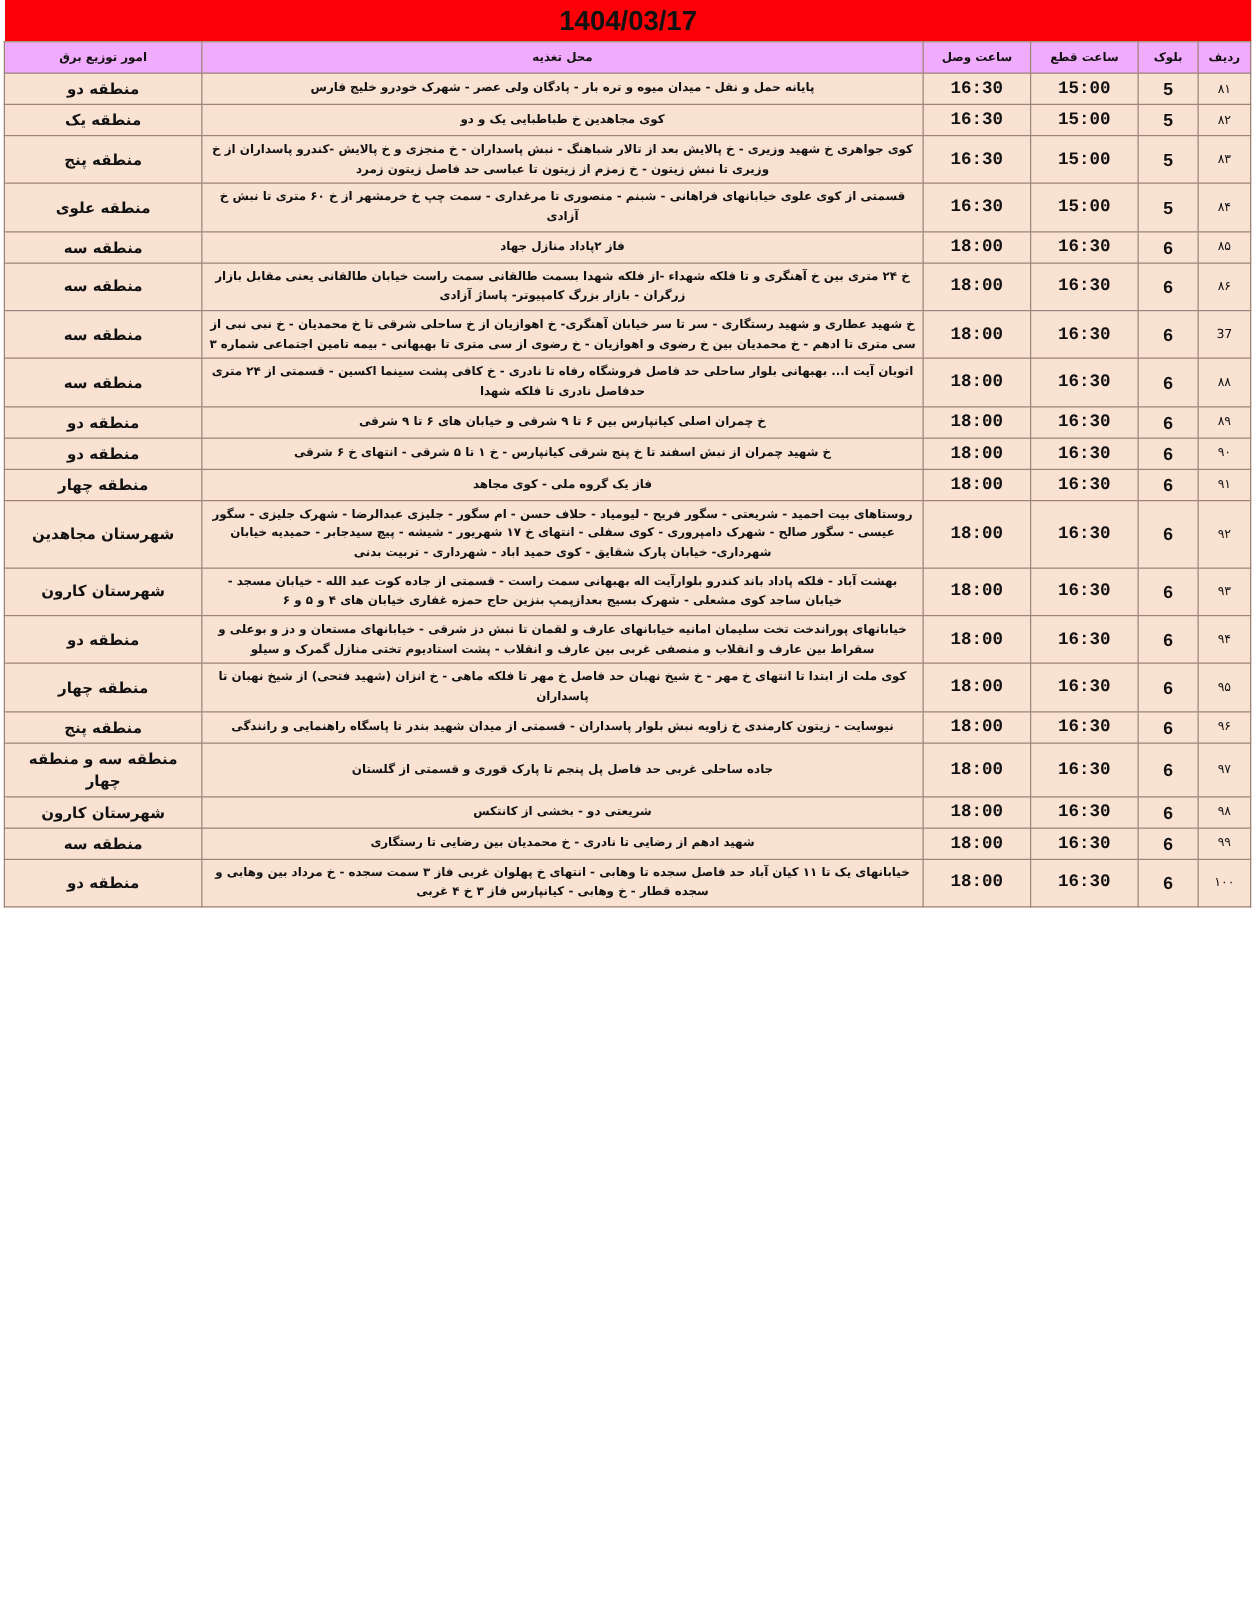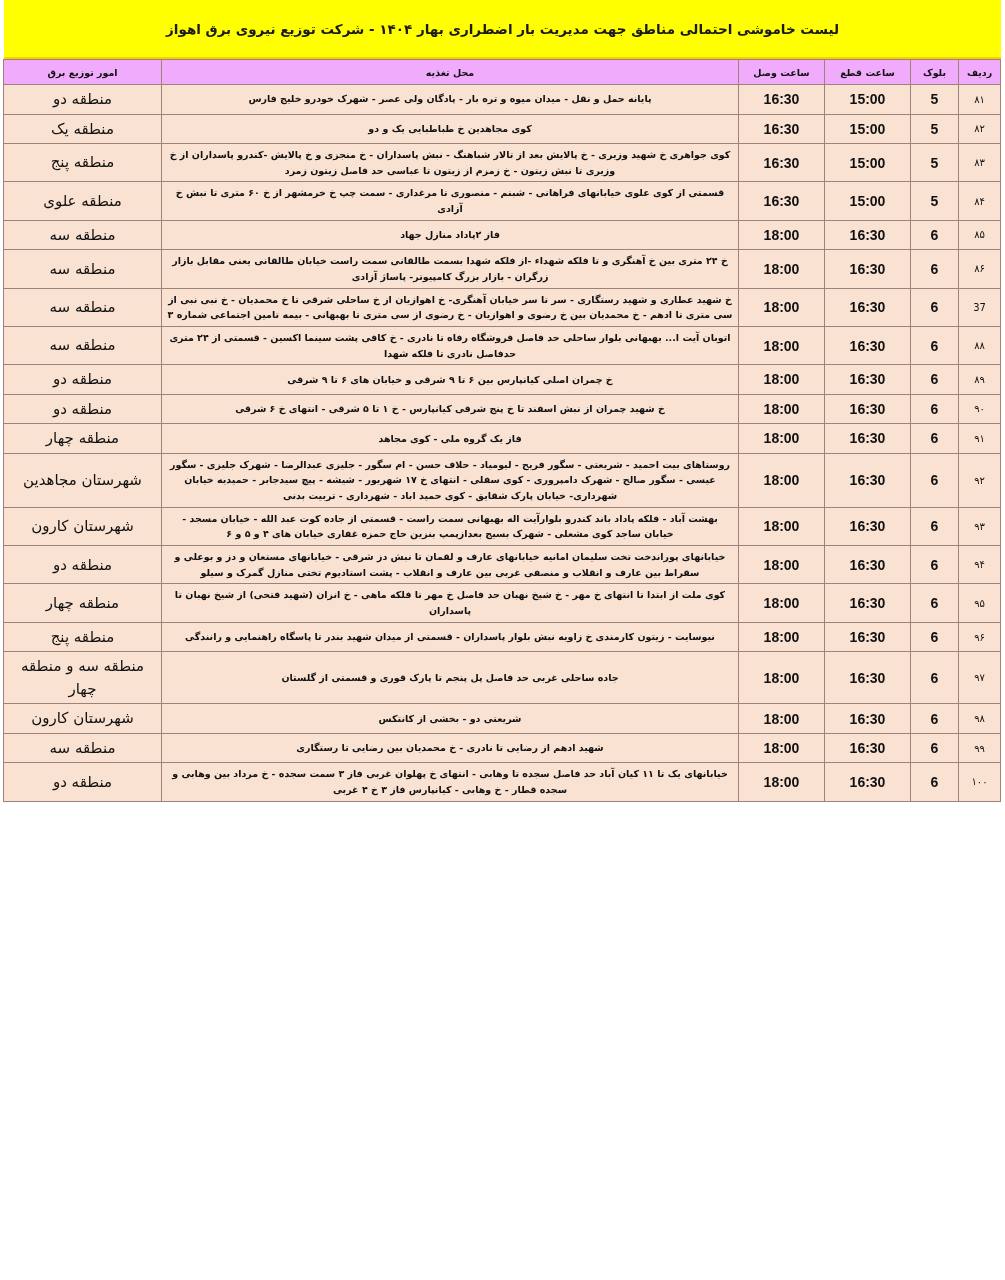--- a/index.html
+++ b/index.html
@@ -91,45 +91,45 @@
   }
   td.block {
     font-size: 14px;
     font-weight: bold;
     font-family: "Liberation Sans", sans-serif;
   }
   td.time {
     font-size: 14px;
     font-weight: bold;
     direction: ltr;
-    font-family: Liberation Sans, sans-serif;
+    font-family: Liberation Mono, monospace;
   }
   td.location {
     font-size: 9.5px;
     font-weight: bold;
     line-height: 1.65;
     padding: 5px 10px;
     margin-left: 12px;
   }
   td.region {
-    font-size: 15px;
-    font-weight: normal;
+    font-size: 12px;
+    font-weight: bold;
     line-height: 1.5;
     padding: 4px 6px;
   }
 </style>
 </head>
 <body>
 
 <div class="sheet">
 
-  <div class="title-banner">
-    <div class="title-banner-text">لیست خاموشی احتمالی مناطق جهت مدیریت بار اضطراری بهار ۱۴۰۴ - شرکت توزیع نیروی برق اهواز</div>
+
+  <div class="date-banner">
+    <div class="date-banner-text">1404/03/17</div>
   </div>
-
 
   <table class="outage">
     <colgroup>
       <col class="c-radif">
       <col class="c-block">
       <col class="c-cut">
       <col class="c-restore">
       <col class="c-loc">
       <col class="c-region">
     </colgroup>

